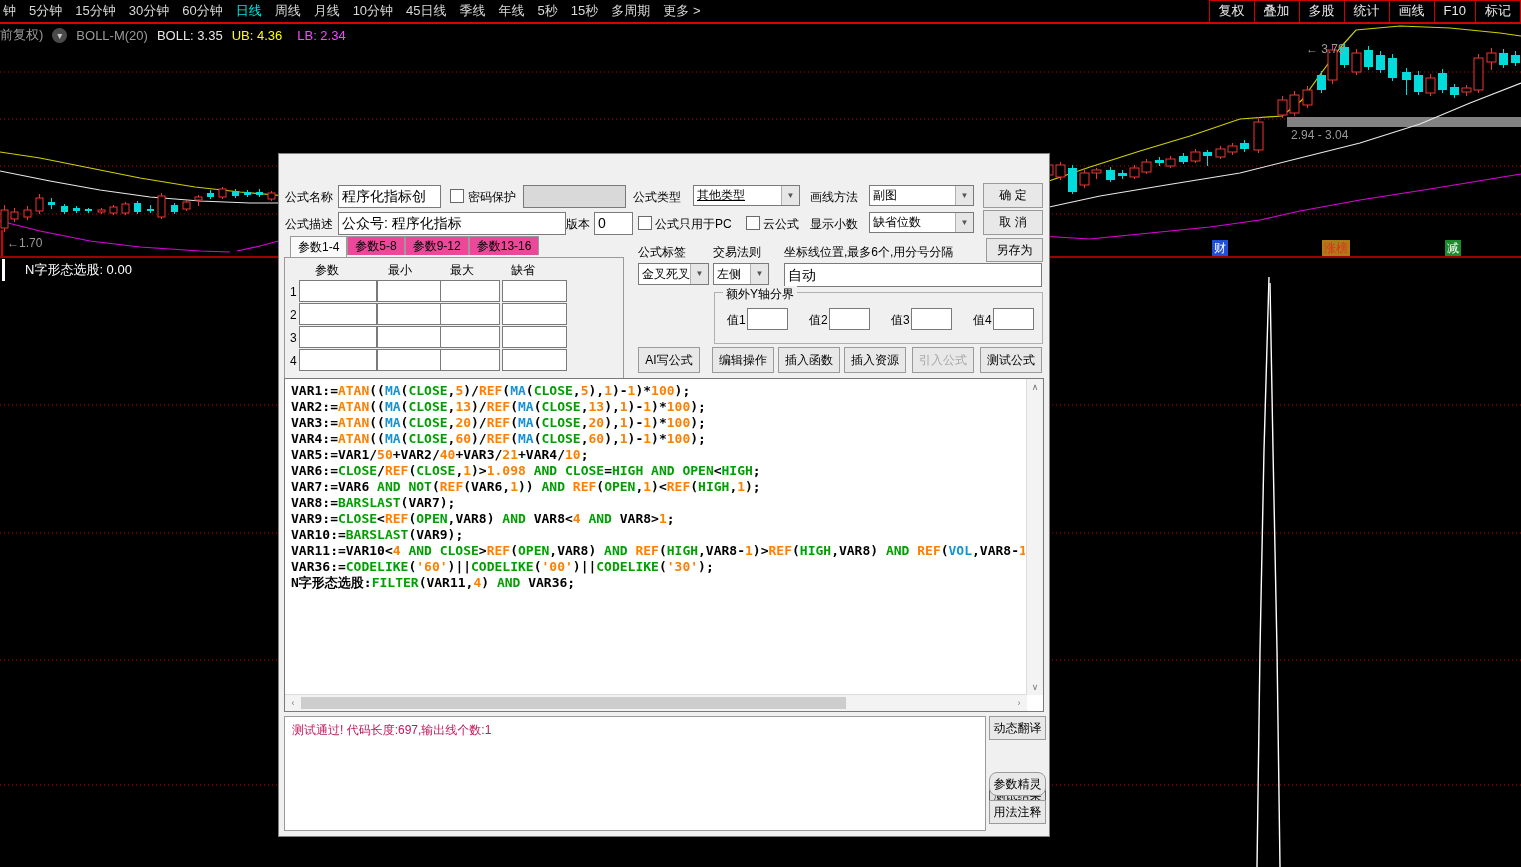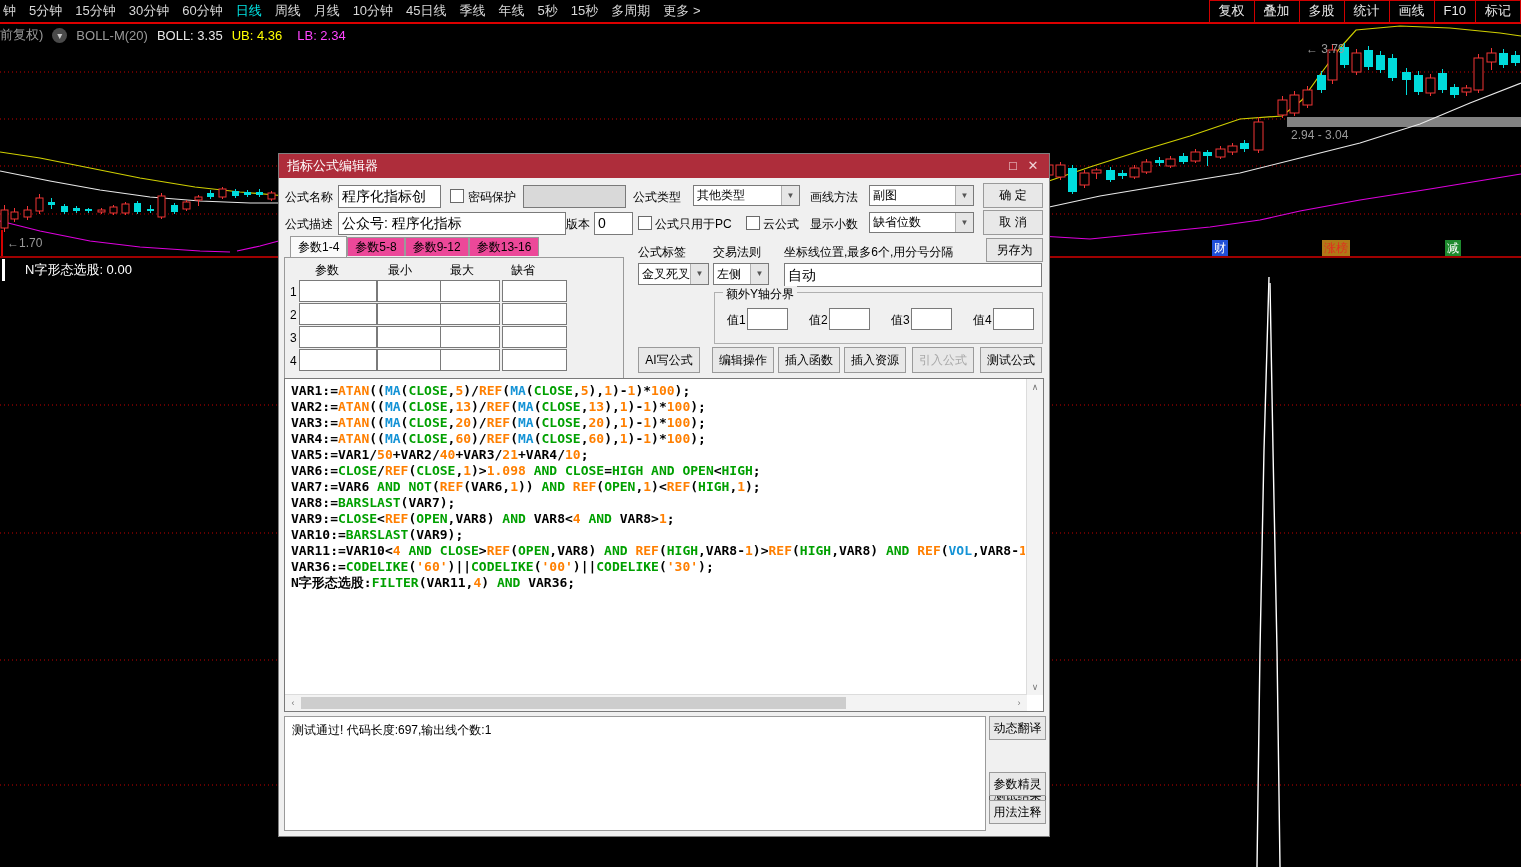--- a/index.html
+++ b/index.html
@@ -37,40 +37,40 @@
   .tinput.disabled{background:#d9d9d9;}
   .checkbox{position:absolute;width:12px;height:12px;background:#fff;border:1px solid #6a6a6a;}
   .selectbox{position:absolute;background:#fff;border:1px solid #7a7a7a;line-height:19px;padding:0 3px;}
   .selectbox .arrow{position:absolute;right:0;top:0;bottom:0;width:17px;background:#e6e6e6;
           border-left:1px solid #b0b0b0;color:#555;font-size:8px;text-align:center;line-height:19px;}
   .pushbtn{position:absolute;background:#e8e8e8;border:1px solid #9a9a9a;text-align:center;
           font-size:12px;display:flex;align-items:center;justify-content:center;white-space:nowrap;}
   .pushbtn.disabled{color:#a8a8a8;}
   .pushbtn.pressed{background:#e0e0e0;border:1px solid #606060;margin-top:40px;}
   
-  #tabs{position:absolute;left:5px;top:82px;height:21px;display:flex;align-items:center;padding-left:6px;}
+  #tabs{position:absolute;left:5px;top:82px;height:21px;display:flex;align-items:flex-start;padding-left:6px;}
   .tab{border:1px solid #9a9a9a;border-bottom:none;background:#ec4899;padding:0 7px;height:18px;line-height:18px;}
   .tab.active{background:#fafafa;height:21px;line-height:21px;}
   #param-group{position:absolute;left:5px;top:103px;width:338px;height:120px;border:1px solid #9a9a9a;background:#f0f0f0;}
   .phead{position:absolute;top:4px;font-size:12px;}
   .prownum{position:absolute;font-size:12px;}
   #yaxis-fieldset{position:absolute;left:435px;top:138px;width:327px;height:50px;border:1px solid #b0b0b0;}
   #yaxis-legend{position:absolute;left:8px;top:-7px;background:#f0f0f0;padding:0 3px;font-size:12px;}
   
   #editor{position:absolute;left:5px;top:224px;width:760px;height:334px;background:#fff;border:1px solid #7a7a7a;box-sizing:border-box;}
   #code{position:absolute;left:6px;top:4px;right:18px;bottom:18px;overflow:hidden;
         font-family:"DejaVu Sans Mono",monospace;font-size:13px;font-weight:bold;line-height:16px;white-space:pre;}
   .c-k{color:#000;} .c-o{color:#ff7f00;} .c-b{color:#1493d6;} .c-g{color:#00a000;}
   #vscroll{position:absolute;right:0;top:0;width:16px;bottom:16px;background:#f3f3f3;border-left:1px solid #dcdcdc;}
   #hscroll{position:absolute;left:0;bottom:0;height:16px;right:16px;background:#f3f3f3;border-top:1px solid #dcdcdc;}
   .scroll-arrow{position:absolute;color:#777;font-size:9px;width:16px;height:16px;line-height:16px;text-align:center;}
   #hthumb{position:absolute;left:16px;top:2px;width:545px;height:12px;background:#cdcdcd;}
   
   #status-box{position:absolute;left:5px;top:562px;width:702px;height:115px;background:#fff;border:1px solid #9a9a9a;box-sizing:border-box;}
-  #status-msg{position:absolute;left:7px;top:5px;font-size:12px;color:#000000;white-space:nowrap;}
+  #status-msg{position:absolute;left:7px;top:5px;font-size:12px;color:#be185d;white-space:nowrap;}
   svg{position:absolute;left:0;top:0;}
 </style>
 </head>
 <body>
 
 <svg id="chart-svg" width="1521" height="867" viewBox="0 0 1521 867">
     <line x1="0" y1="72" x2="1521" y2="72" stroke="#c40000" stroke-width="1" stroke-dasharray="1 3"></line>
     <line x1="0" y1="119" x2="1521" y2="119" stroke="#c40000" stroke-width="1" stroke-dasharray="1 3"></line>
     <line x1="0" y1="166" x2="1521" y2="166" stroke="#c40000" stroke-width="1" stroke-dasharray="1 3"></line>
     <line x1="0" y1="214" x2="1521" y2="214" stroke="#c40000" stroke-width="1" stroke-dasharray="1 3"></line>
@@ -319,33 +319,28 @@
 <div id="infobar">
   <span class="gray">前复权)</span>
   <span id="chev">▾</span>
   <span class="gray">BOLL-M(20)</span>
   <span class="whitev">BOLL: 3.35</span>
   <span class="yellowv">UB: 4.36</span>
   <span class="magentav">LB: 2.34</span>
 </div>
 
 <div id="dialog">
-  <div id="dlg-titlebar">
-    <span id="dlg-title">指标公式编辑器</span>
-    <span class="winbtn" id="btn-max">□</span>
-    <span class="winbtn" id="btn-close">✕</span>
-  </div>
 
   <span class="lbl" style="left:6px;top:35px;">公式名称</span>
   <div class="tinput" style="left:59px;top:31px;width:95px;height:19px;">程序化指标创</div>
   <span class="checkbox" style="left:171px;top:35px;"></span>
   <span class="lbl" style="left:189px;top:35px;">密码保护</span>
   <div class="tinput disabled" style="left:244px;top:31px;width:95px;height:19px;"></div>
   <span class="lbl" style="left:354px;top:35px;">公式类型</span>
-  <div class="selectbox" style="left:414px;top:31px;width:99px;height:19px;">
+  <div class="selectbox" style="left:414px;top:31px;width:99px;height:19px;text-decoration:underline;">
     <span>其他类型</span>
     <span class="arrow">▼</span>
   </div>
   <span class="lbl" style="left:531px;top:35px;">画线方法</span>
   <div class="selectbox" style="left:590px;top:31px;width:97px;height:19px;">
     <span>副图</span>
     <span class="arrow">▼</span>
   </div>
   <div class="pushbtn" style="left:704px;top:29px;width:58px;height:23px;">确 定</div>
 
@@ -447,16 +442,16 @@
       <div id="hthumb"></div>
     </div>
   </div>
 
   <div id="status-box">
     <span id="status-msg">测试通过! 代码长度:697,输出线个数:1</span>
   </div>
   <div id="side-buttons">
       <div class="pushbtn" style="left: 710px; top: 562px; width: 55px; height: 22px;">动态翻译</div>
       <div class="pushbtn pressed" style="left: 710px; top: 590px; width: 55px; height: 22px;">测试结果</div>
-      <div class="pushbtn" style="left: 710px; top: 618px; width: 55px; height: 22px;">参数精灵</div>
+      <div class="pushbtn" style="left: 710px; top: 618px; width: 55px; height: 22px; border-radius: 8px;">参数精灵</div>
       <div class="pushbtn" style="left: 710px; top: 646px; width: 55px; height: 22px;">用法注释</div>
     </div>
 </div>
 
 </body></html>

